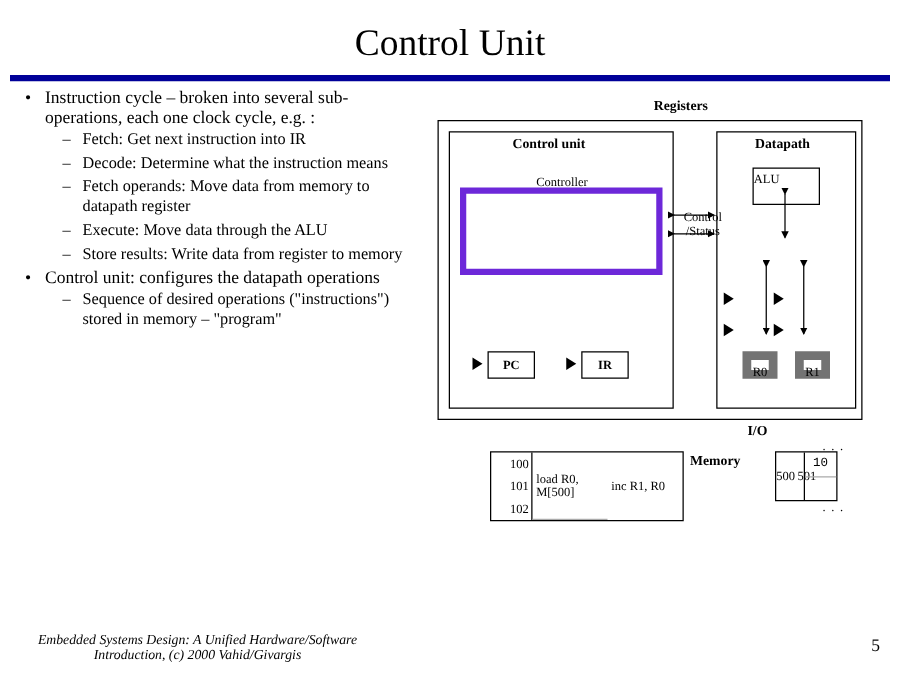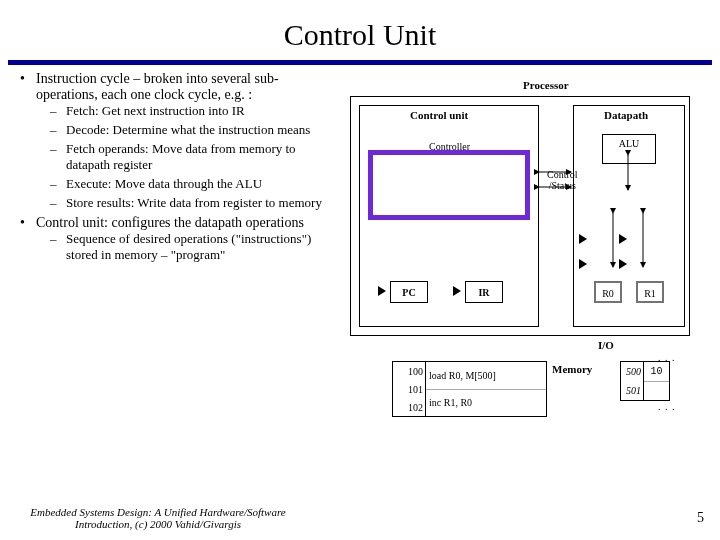--- a/index.html
+++ b/index.html
@@ -80,36 +80,36 @@
     left: 222px; top: 8px;
     width: 112px; height: 222px;
     border: 1px solid #000;
   }
   .dp-label { position: absolute; left: 30px; top: 3px; font-weight: bold; }
   .alu {
     position: absolute;
     left: 28px; top: 28px;
     width: 54px; height: 30px;
     border: 1px solid #000;
-    text-align: center; line-height: 14px;
+    line-height: 14px;
     font-size: 10px; padding-top: 2px;
   }
   .regs {
     position: absolute;
     left: 10px; top: 95px;
     width: 90px; height: 20px;
     border: 1px solid #000;
     text-align: center; line-height: 20px;
     font-size: 10px;
   }
   .r0, .r1 {
     position: absolute;
     top: 175px;
     width: 28px; height: 22px;
-    border: 2px solid #737373;
+    border: 7px solid #737373;
     text-align: center; line-height: 22px;
     font-size: 10px;
   }
   .r0 { left: 20px; }
   .r1 { left: 62px; }
 
   .cs-label { position: absolute; left: 196px; top: 72px; font-size: 10px; text-align: center; line-height: 11px; }
 
   .io-label { position: absolute; left: 258px; top: 268px; font-weight: bold; }
 
@@ -121,36 +121,36 @@
     display: flex;
   }
   .mem-addr {
     width: 32px;
     display: flex; flex-direction: column;
     font-size: 10px;
   }
   .mem-addr div { flex:1; display:flex; align-items:center; justify-content:flex-end; padding-right:2px; }
   .mem-data {
     flex: 1;
-    display: flex; flex-direction: column;
+    display: flex; flex-direction: row;
     border-left: 1px solid #000;
     font-size: 10px;
   }
   .mem-data div { flex:1; display:flex; align-items:center; padding-left:3px; border-bottom:1px solid #aaa; }
   .mem-data div:last-child { border-bottom:none; }
   .mem-label { position: absolute; left: 212px; top: 292px; font-weight: bold; font-size: 11px; }
 
   .data-box {
     position: absolute;
     left: 280px; top: 290px;
     width: 50px; height: 40px;
     border: 1px solid #000;
     display: flex;
   }
-  .data-addr { width: 22px; display:flex; flex-direction:column; font-size: 10px; font-style: italic; }
+  .data-addr { width: 22px; display:flex; font-size: 10px; }
   .data-addr div { flex:1; display:flex; align-items:center; justify-content:flex-end; padding-right:2px; }
   .data-vals { flex:1; border-left:1px solid #000; display:flex; flex-direction:column; font-size:10px;font-family:Liberation Mono, monospace; }
   .data-vals div { flex:1; display:flex; align-items:center; justify-content:center; border-bottom:1px solid #aaa; }
   .data-vals div:last-child { border-bottom:none; }
   .dots { position:absolute; left: 318px; font-size:10px; letter-spacing:1px; }
   .dots.top { top: 281px; }
   .dots.bot { top: 330px; }
 
   .footer {
     position: absolute;
@@ -205,21 +205,21 @@
       <li>
         <span>Control unit: configures the datapath operations</span>
         <ul class="dash">
           <li>Sequence of desired operations ("instructions") stored in memory – "program"</li>
         </ul>
       </li>
     </ul>
   </div>
 
   <div class="right">
-    <div class="proc-label">Processor</div>
+    <div class="proc-label">Registers</div>
     <div class="processor-box">
       <div class="cu-box">
         <div class="cu-label">Control unit</div>
         <div class="ctrl-box">
           <div class="ctrl-label">Controller</div>
         </div>
         <div class="tri pc"></div>
         <div class="pc-box">PC</div>
         <div class="tri ir"></div>
         <div class="ir-box">IR</div>

